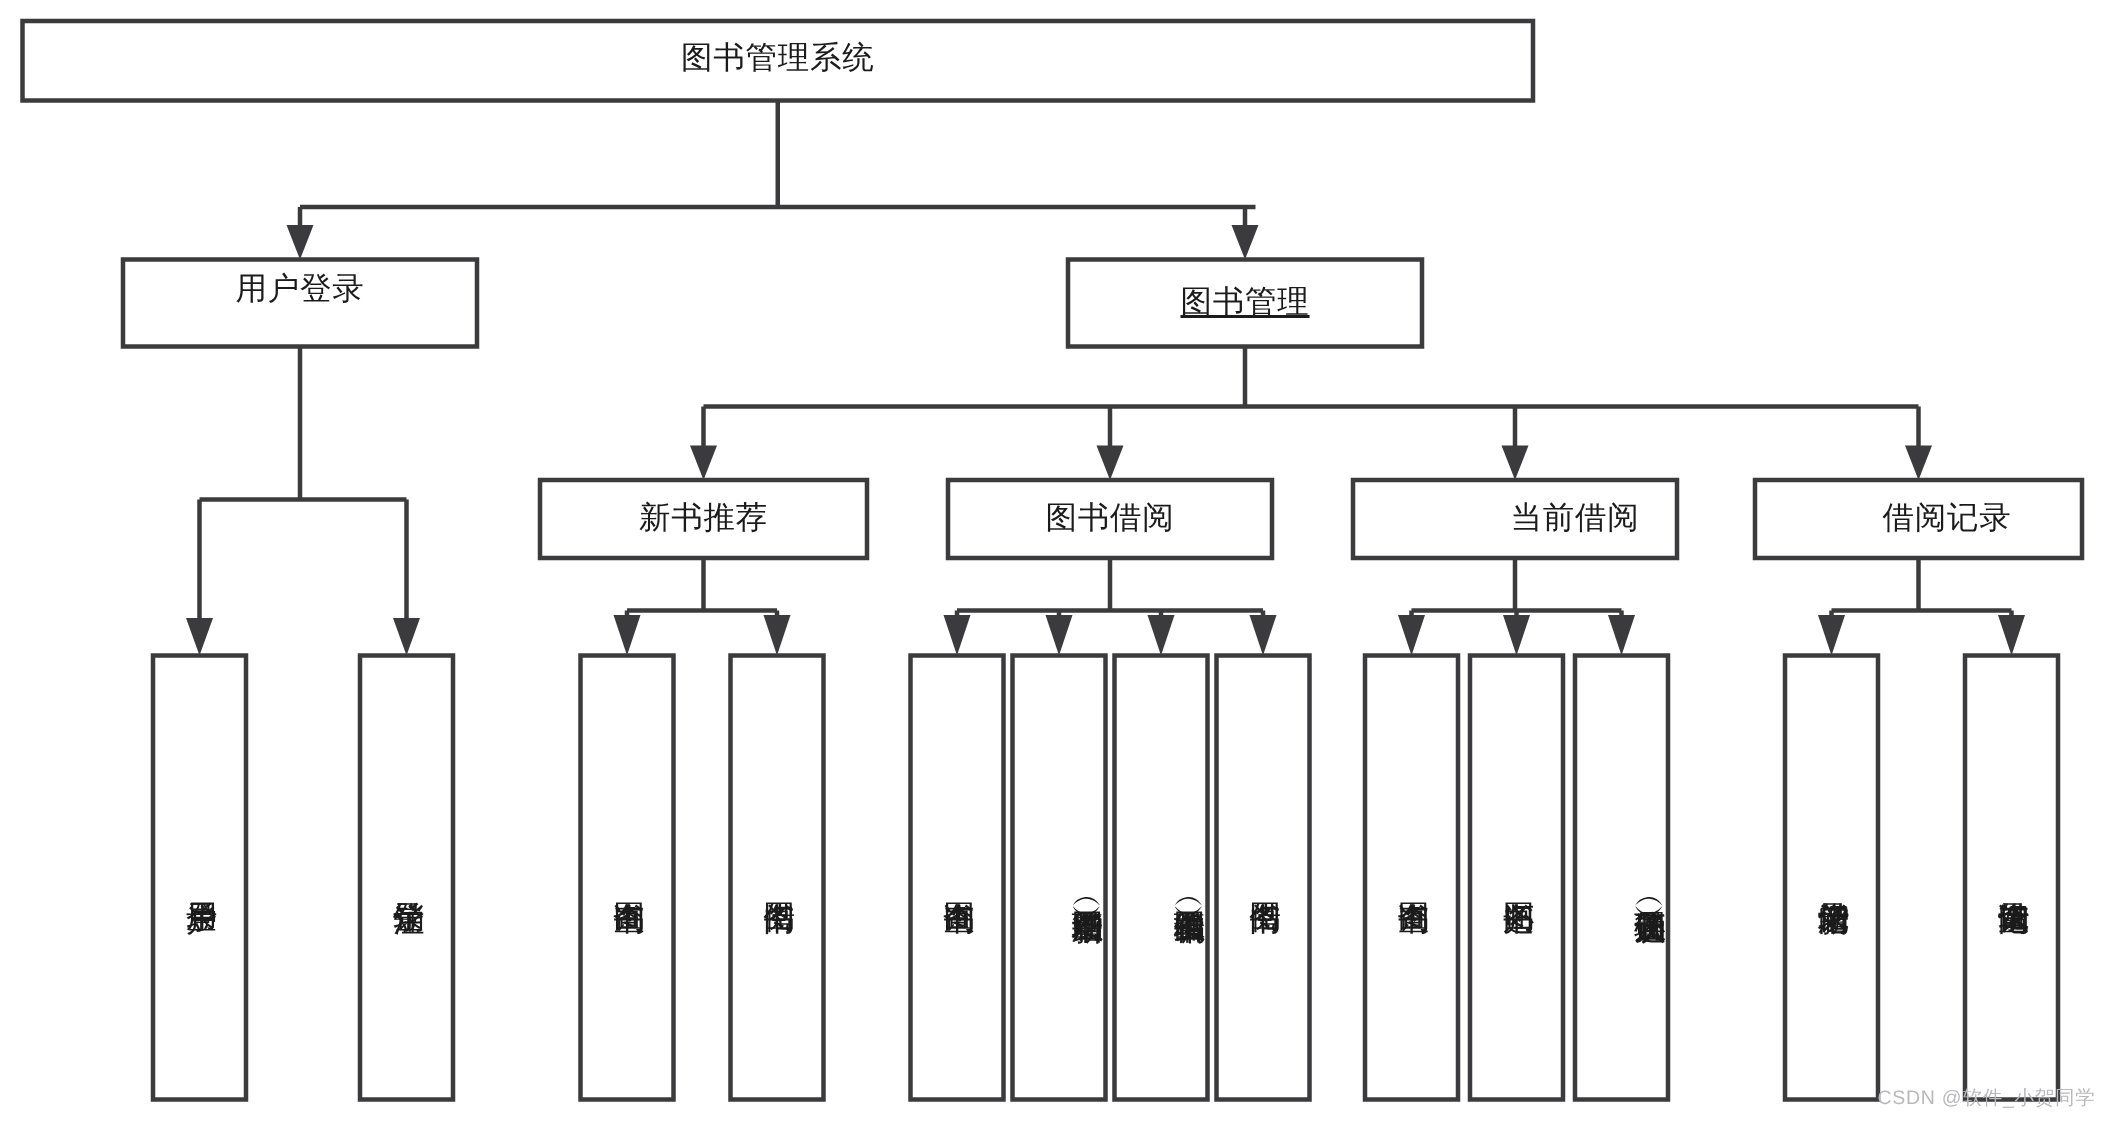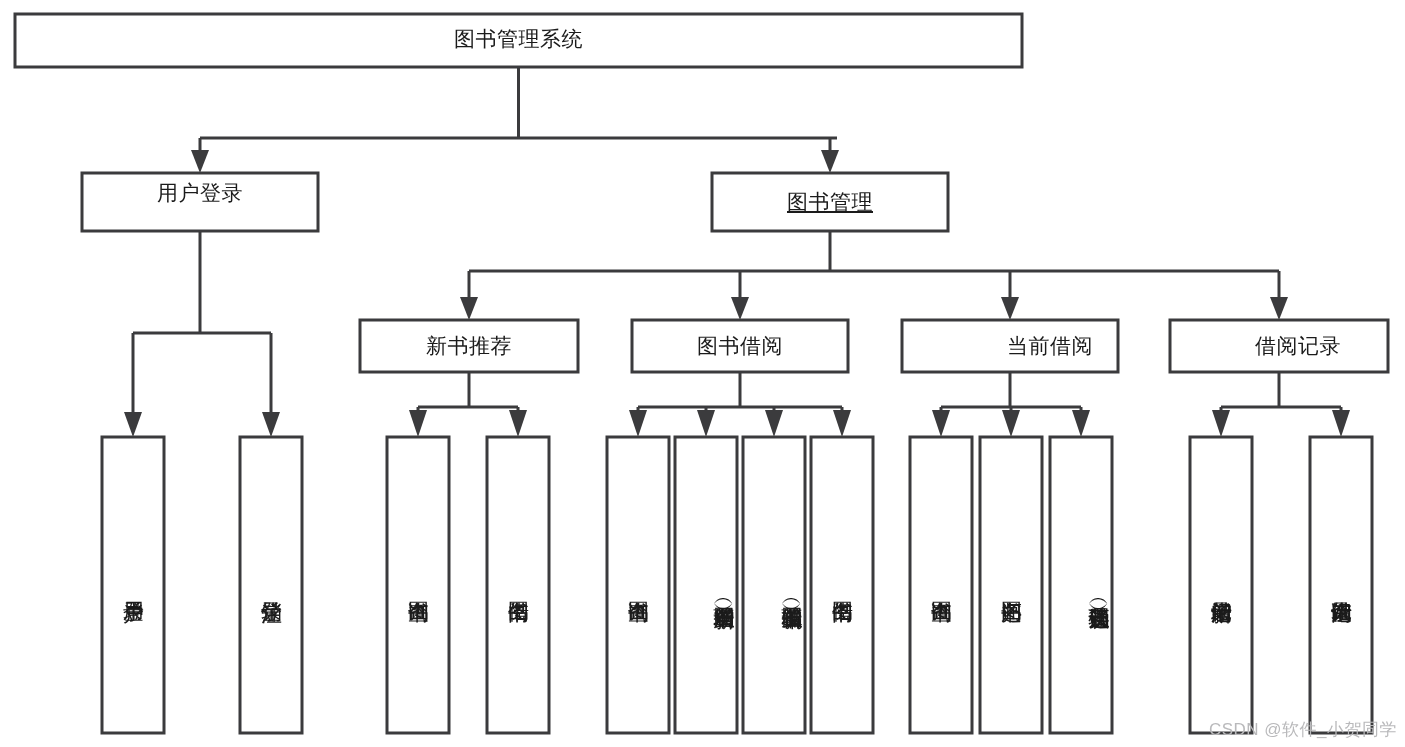--- a/index.html
+++ b/index.html
@@ -69,21 +69,21 @@
     pointer-events: none;
   }
   .node-label-v.centered {
     align-items: center;
     padding-top: 0;
   }
   #watermark {
     position: absolute;
     right: 8px;
     bottom: 6px;
-    font-size: 17px;
+    font-size: 13px;
     color: #b9b9bb;
     letter-spacing: 0.5px;
     white-space: nowrap;
     pointer-events: none;
   }
 </style>
 </head>
 <body>
 
 <div id="diagram-root">

